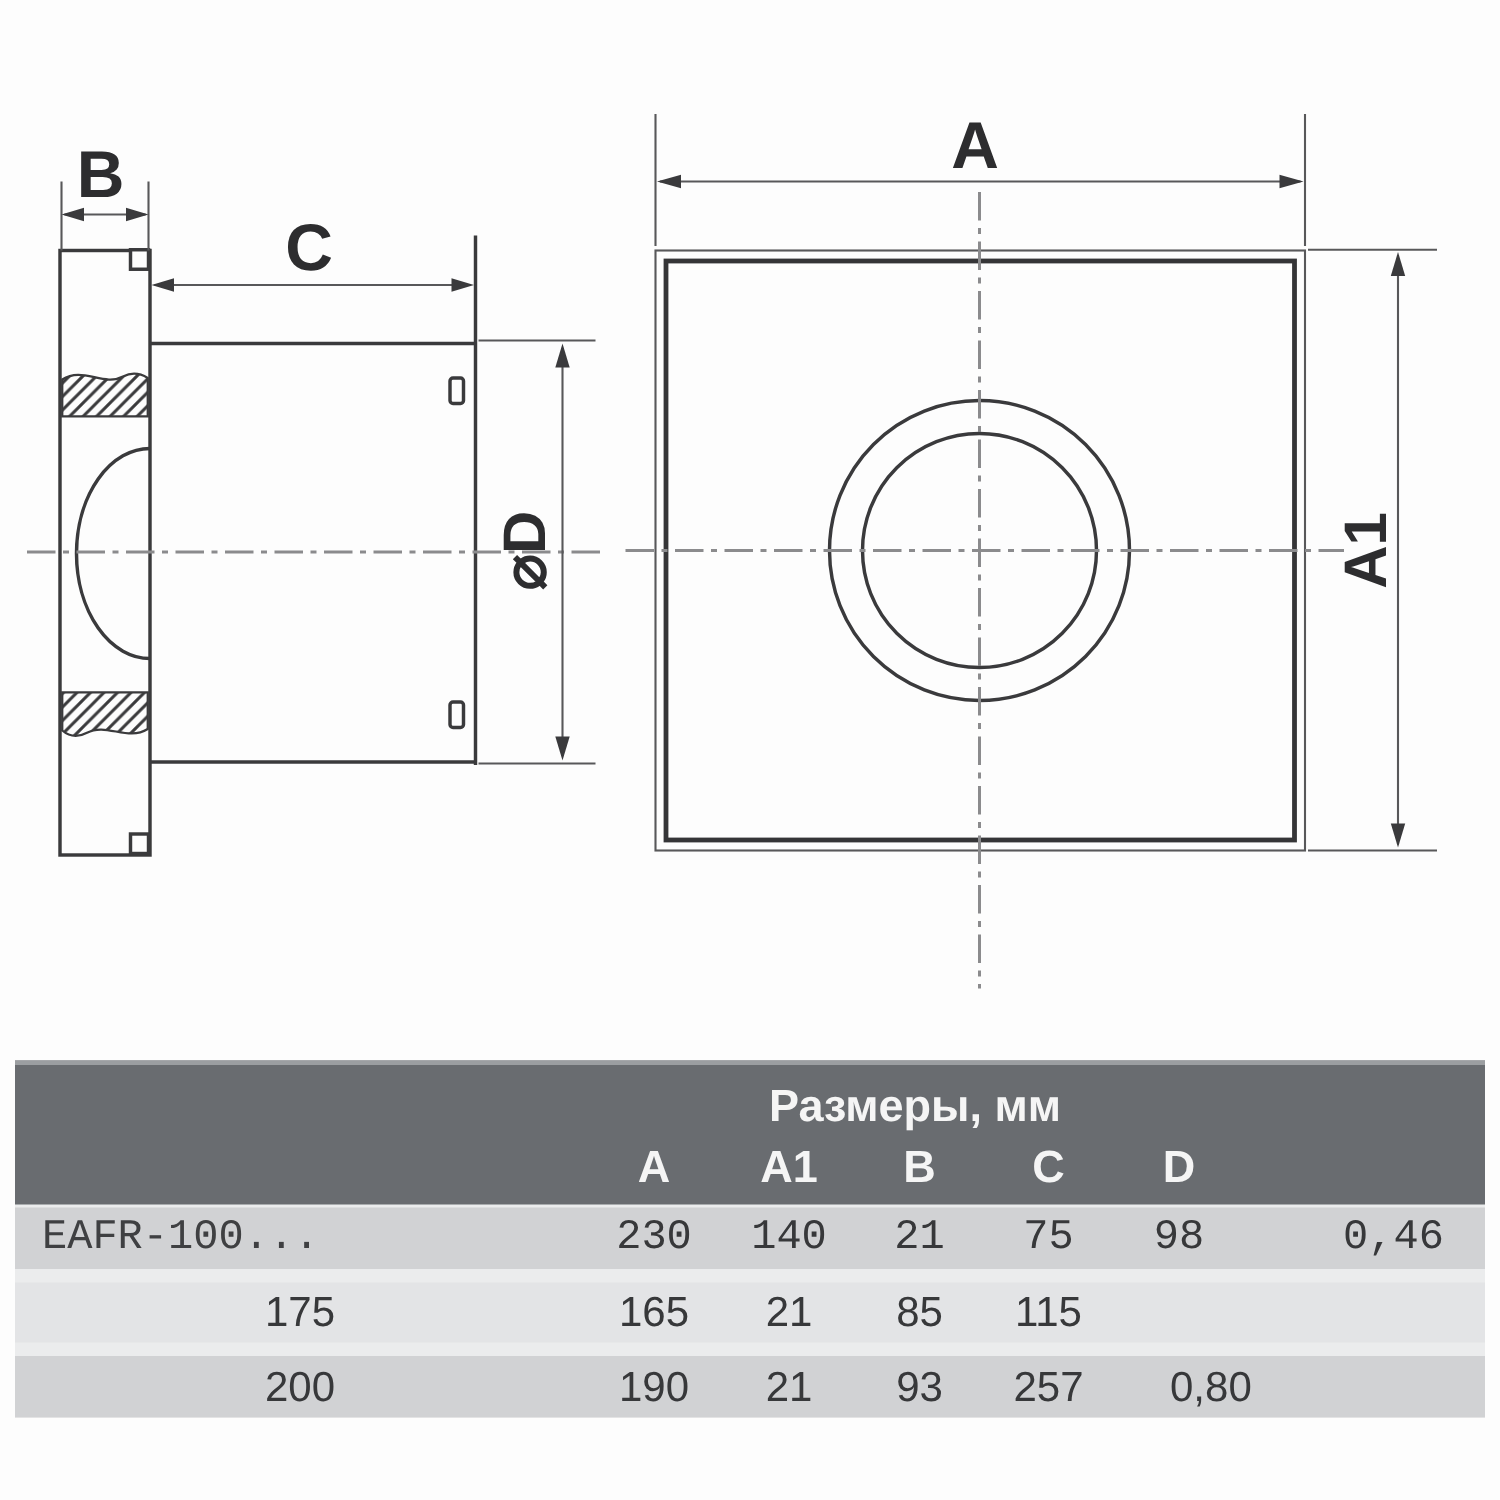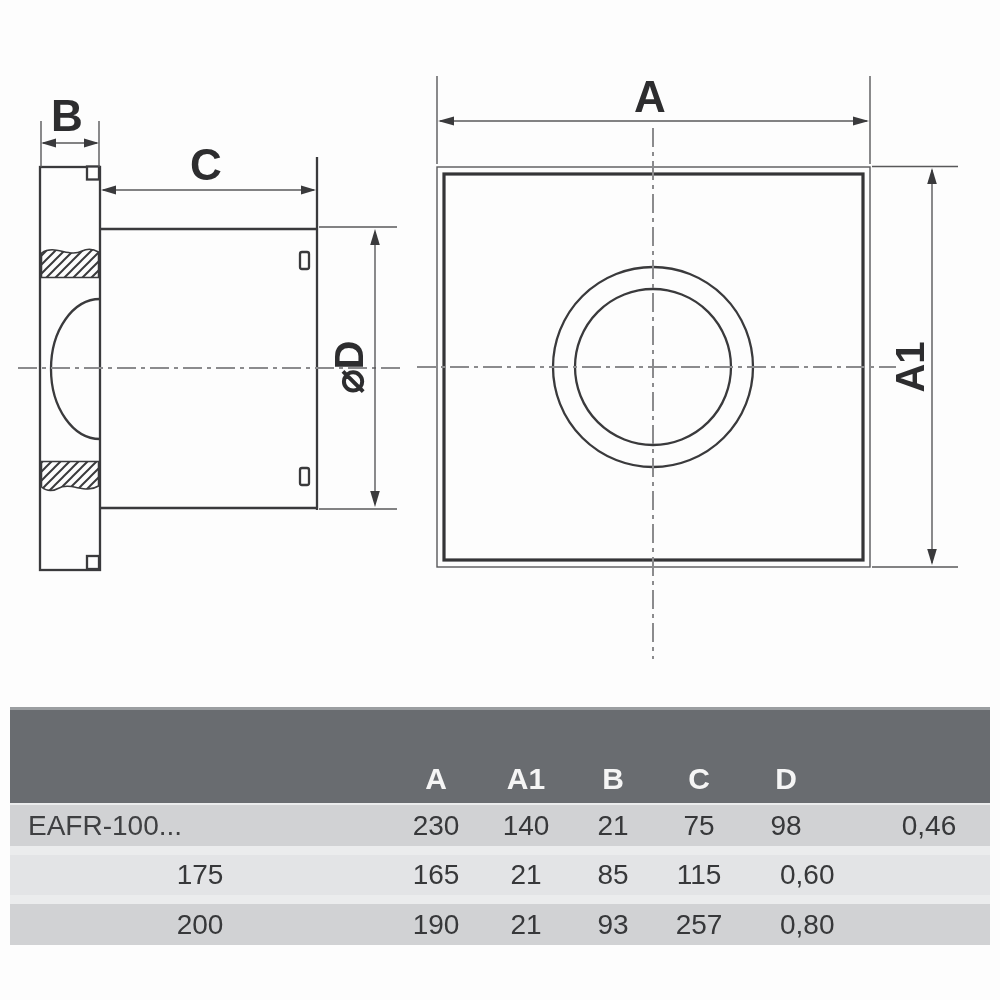--- a/index.html
+++ b/index.html
@@ -48,21 +48,21 @@
   .trow{
     display:grid;
     grid-template-columns:380px 92px 88px 86px 86px 88px 1fr;
     align-items:center;
     height:41px;
     background:#d1d2d4;
     margin-top:9px;
     color:#37383a;
     font-size:28px;
   }
-  .trow.first{margin-top:2px;}
+  .trow.first{margin-top:2px;font-family:Liberation Mono, monospace;}
   .trow.alt{background:#e3e4e6;height:40px;}
   .cell{text-align:center;}
   .cell.model{text-align:left;padding-left:18px;color:#3f4042;}
   .cell.weight{padding-left:38px;}
 </style>
 </head>
 <body>
 
 <div class="page">
 
@@ -135,20 +135,21 @@
       <line x1="872" y1="567" x2="958" y2="567" class="thin"></line>
       <line x1="932" y1="170" x2="932" y2="563" class="thin"></line>
       <polygon class="arr" points="932,168 927.2,184 936.8,184"></polygon>
       <polygon class="arr" points="932,565 927.2,549 936.8,549"></polygon>
       <text x="924" y="367" text-anchor="middle" class="lbl-sm" transform="rotate(-90 924 367)">A1</text>
     </g>
   </svg>
 
   <div class="spec-table">
     <div class="thead">
+      <div class="h-dims">Размеры, мм</div>
       <div class="h-col h-ca">A</div>
       <div class="h-col h-ca1">A1</div>
       <div class="h-col h-cb">B</div>
       <div class="h-col h-cc">C</div>
       <div class="h-col h-cd">D</div>
     </div>
 
     <div class="trow first">
       <div class="cell model">EAFR-100...</div>
       <div class="cell">230</div>
@@ -158,21 +159,20 @@
       <div class="cell">98</div>
       <div class="cell weight">0,46</div>
     </div>
 
     <div class="trow alt">
       <div class="cell">175</div>
       <div class="cell">165</div>
       <div class="cell">21</div>
       <div class="cell">85</div>
       <div class="cell">115</div>
-      <div class="cell weight">0,60</div>
     </div>
 
     <div class="trow">
       <div class="cell">200</div>
       <div class="cell">190</div>
       <div class="cell">21</div>
       <div class="cell">93</div>
       <div class="cell">257</div>
       <div class="cell weight">0,80</div>
     </div>

